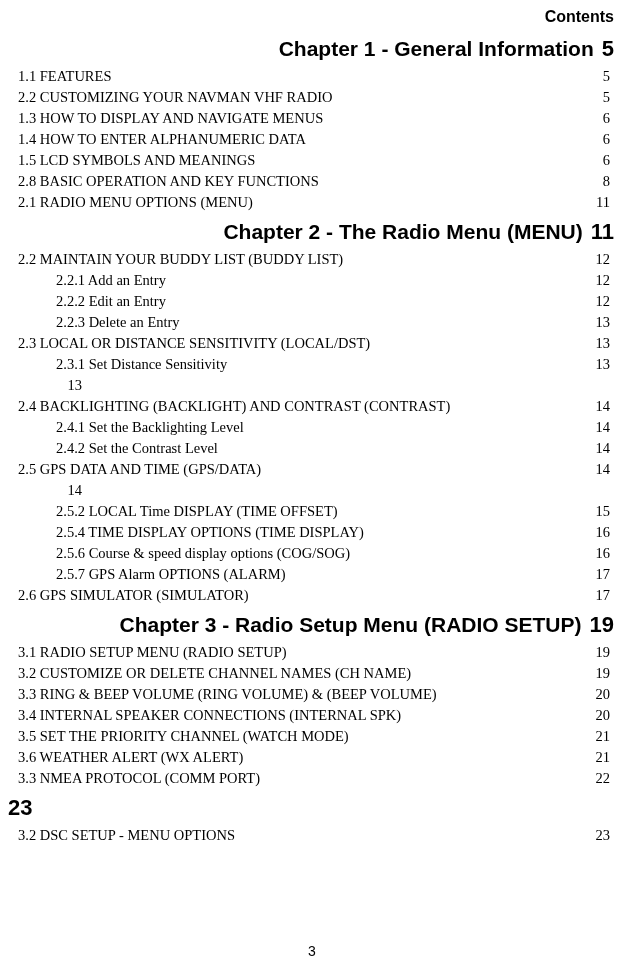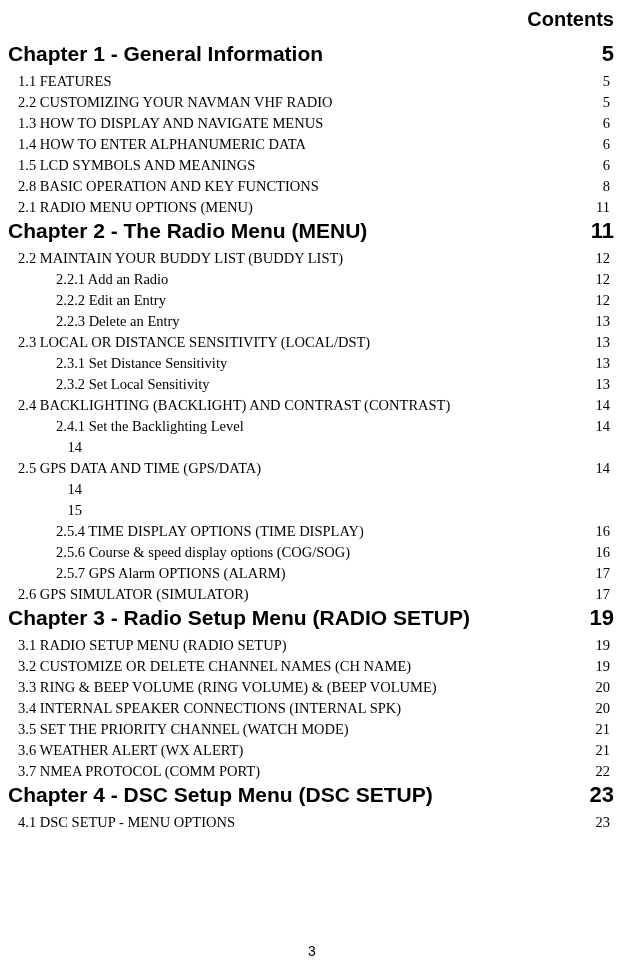--- a/index.html
+++ b/index.html
@@ -8,31 +8,33 @@
       height: 969px;
       background: #fff;
       font-family: "Lucida Sans", "Lucida Sans Unicode", "Lucida Grande", sans-serif;
       color: #000;
       padding: 8px 8px 0 8px;
       position: relative;
     }
     .header-title {
       text-align: right;
       font-weight: bold;
-      font-size: 20px;
+      font-size: 16px;
       margin-bottom: 10px;
       padding-right: 2px;
     }
     .chapter-row {
       display: flex;
       justify-content: space-between;
       align-items: baseline;
       font-weight: bold;
       font-size: 21px;
+      margin-top: 6px;
       margin-bottom: 4px;
+      text-align: right;
     }
     .chapter-row .page {
       font-size: 22px;
       font-weight: bold;
       padding-right: 2px;
     }
     .entry-row, .subentry-row {
       display: flex;
       justify-content: space-between;
       align-items: baseline;
@@ -110,62 +112,63 @@
     </div>
     <div class="chapter-row">
       <span class="label">Chapter 2 - The Radio Menu (MENU)</span>
       <span class="page">11</span>
     </div>
     <div class="entry-row">
       <span class="label">2.2 MAINTAIN YOUR BUDDY LIST (BUDDY LIST)</span>
       <span class="page">12</span>
     </div>
     <div class="subentry-row">
-      <span class="label">2.2.1 Add an Radio</span>
+      <span class="label">2.2.1 Add an Entry</span>
       <span class="page">12</span>
     </div>
     <div class="subentry-row">
       <span class="label">2.2.2 Edit an Entry</span>
       <span class="page">12</span>
     </div>
     <div class="subentry-row">
       <span class="label">2.2.3 Delete an Entry</span>
       <span class="page">13</span>
     </div>
     <div class="entry-row">
       <span class="label">2.3 LOCAL OR DISTANCE SENSITIVITY (LOCAL/DST)</span>
       <span class="page">13</span>
     </div>
     <div class="subentry-row">
       <span class="label">2.3.1 Set Distance Sensitivity</span>
       <span class="page">13</span>
     </div>
     <div class="subentry-row">
-      <span class="label">2.3.2 Set Local Sensitivity</span>
       <span class="page">13</span>
     </div>
     <div class="entry-row">
       <span class="label">2.4 BACKLIGHTING (BACKLIGHT) AND CONTRAST (CONTRAST)</span>
       <span class="page">14</span>
     </div>
     <div class="subentry-row">
       <span class="label">2.4.1 Set the Backlighting Level</span>
       <span class="page">14</span>
     </div>
     <div class="subentry-row">
+      <span class="label">2.4.2 Set the Contrast Level</span>
       <span class="page">14</span>
     </div>
     <div class="entry-row">
       <span class="label">2.5 GPS DATA AND TIME (GPS/DATA)</span>
       <span class="page">14</span>
     </div>
     <div class="subentry-row">
       <span class="page">14</span>
     </div>
     <div class="subentry-row">
+      <span class="label">2.5.2 LOCAL Time DISPLAY (TIME OFFSET)</span>
       <span class="page">15</span>
     </div>
     <div class="subentry-row">
       <span class="label">2.5.4 TIME DISPLAY OPTIONS (TIME DISPLAY)</span>
       <span class="page">16</span>
     </div>
     <div class="subentry-row">
       <span class="label">2.5.6 Course &amp; speed display options (COG/SOG)</span>
       <span class="page">16</span>
     </div>
@@ -199,26 +202,25 @@
     </div>
     <div class="entry-row">
       <span class="label">3.5 SET THE PRIORITY CHANNEL (WATCH MODE)</span>
       <span class="page">21</span>
     </div>
     <div class="entry-row">
       <span class="label">3.6 WEATHER ALERT (WX ALERT)</span>
       <span class="page">21</span>
     </div>
     <div class="entry-row">
-      <span class="label">3.7 NMEA PROTOCOL (COMM PORT)</span>
+      <span class="label">3.3 NMEA PROTOCOL (COMM PORT)</span>
       <span class="page">22</span>
     </div>
     <div class="chapter-row">
-      <span class="label">Chapter 4 - DSC Setup Menu (DSC SETUP)</span>
       <span class="page">23</span>
     </div>
     <div class="entry-row">
-      <span class="label">4.1 DSC SETUP - MENU OPTIONS</span>
+      <span class="label">3.2 DSC SETUP - MENU OPTIONS</span>
       <span class="page">23</span>
     </div>
   </div>
 
 <div class="page-number">3</div>
 
 </body></html>

